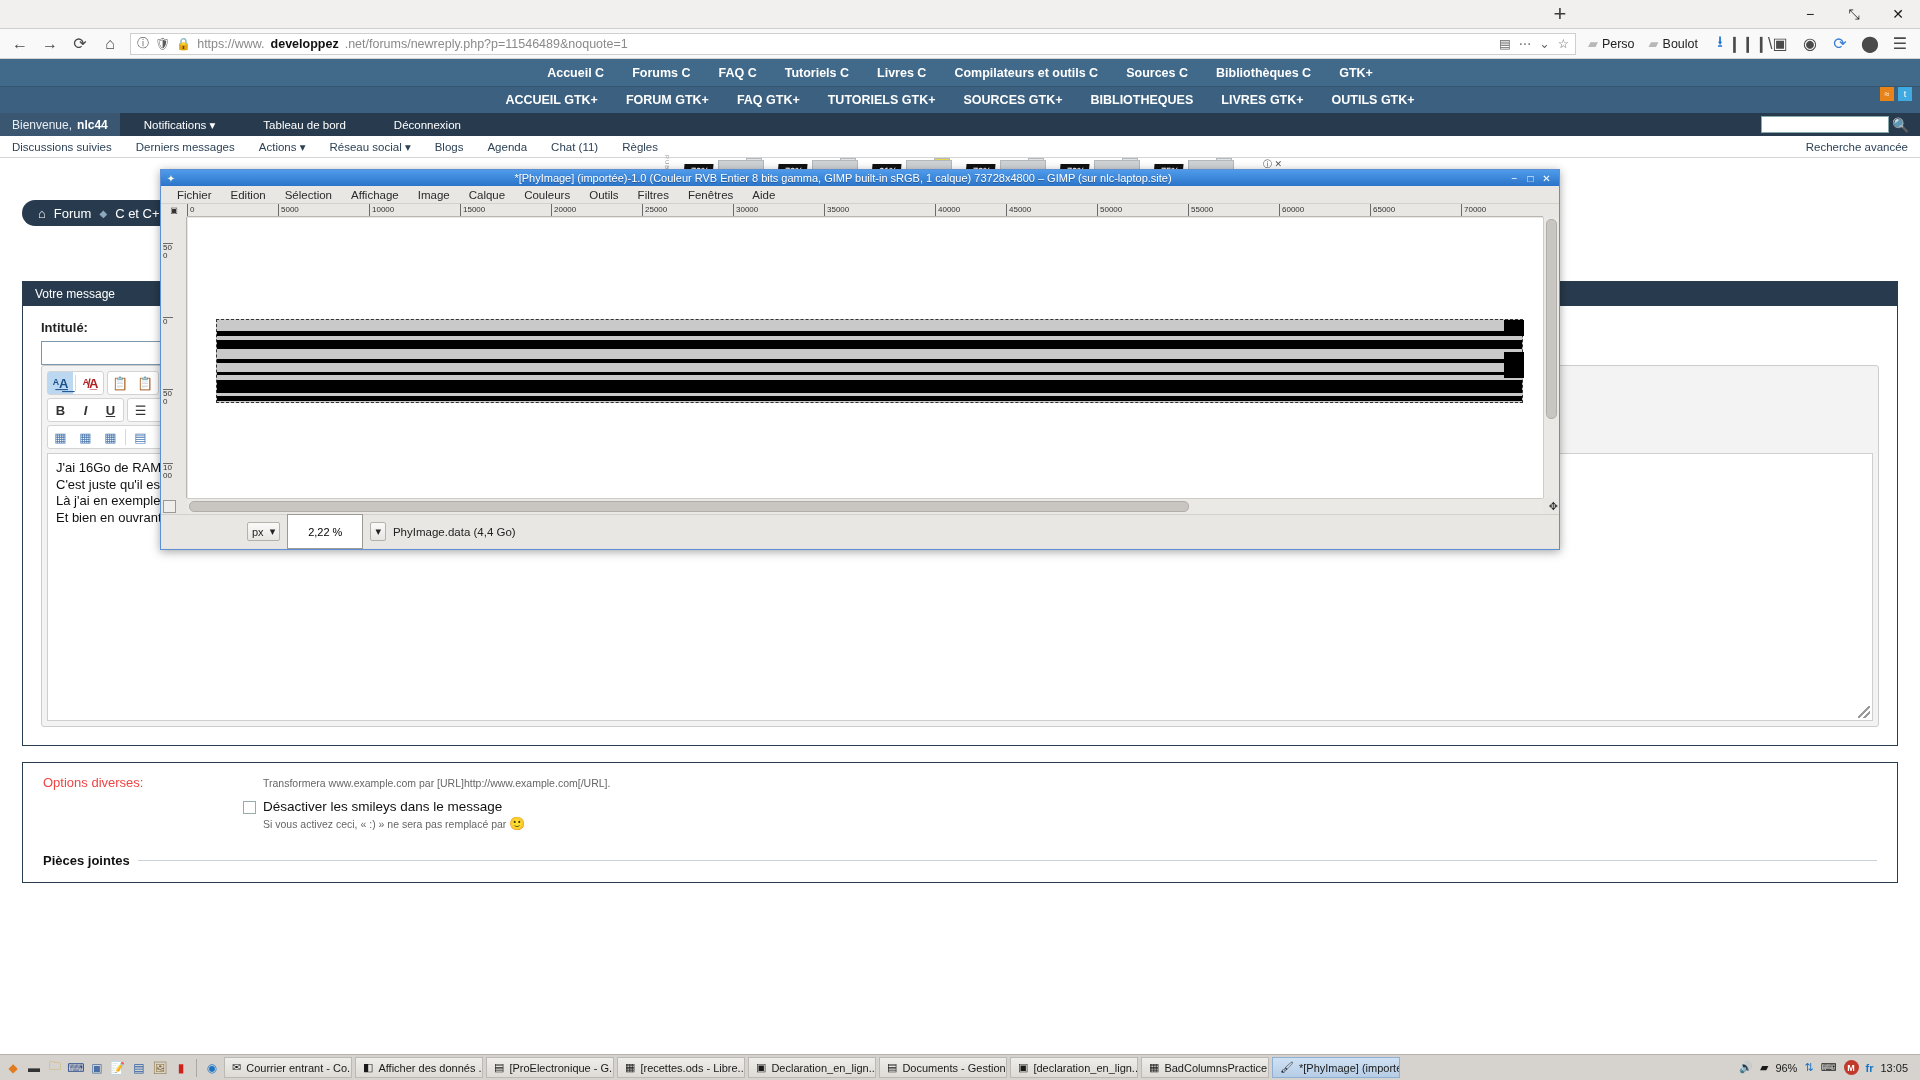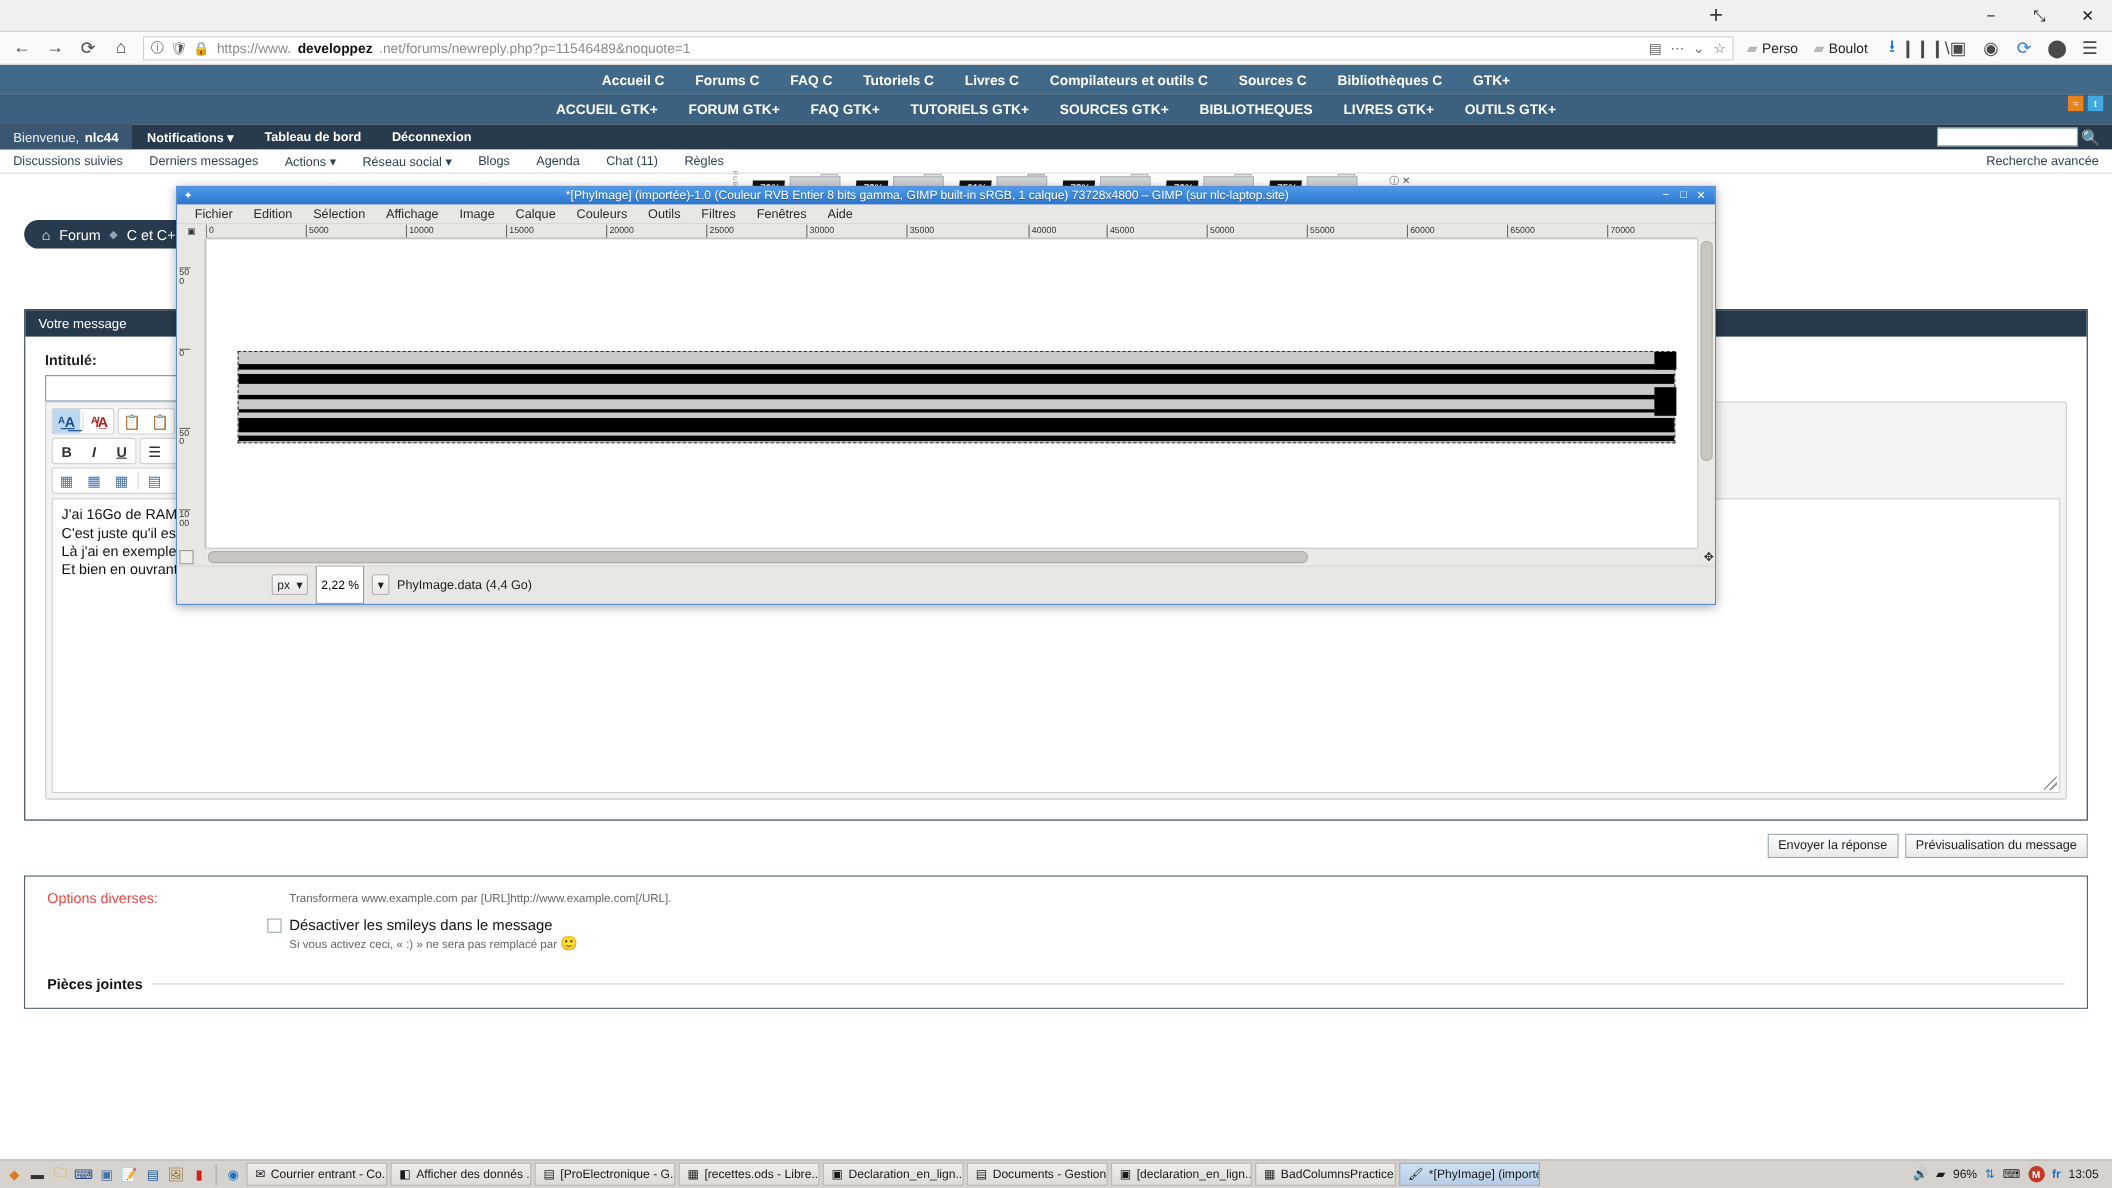--- a/index.html
+++ b/index.html
@@ -67,21 +67,21 @@
   .navC a { color: #fff; font-size: 12.5px; font-weight: bold; text-decoration: none; white-space: nowrap; }
   .navGtk {
     height: 27px; background: #3c6180; display: flex; align-items: center;
     justify-content: center; gap: 28px; border-top: 1px solid #35566f;
   }
   .navGtk a { color: #fff; font-size: 12.5px; font-weight: bold; text-decoration: none; white-space: nowrap; }
 
   .userbar { height: 23px; background: #283a4d; display: flex; align-items: center; position: relative; }
   .welcome { background: #3a5670; color: #e9eef3; height: 23px; display: flex; align-items: center; padding: 0 12px; font-size: 12px; }
   .welcome b { margin-left: 5px; color: #fff; }
-  .userbar .uitem { color: #fff; font-size: 11.5px; font-weight: bold; padding: 0 14px; white-space: nowrap; }
+  .userbar .uitem { color: #fff; font-size: 11.5px; font-weight: normal; padding: 0 24px; white-space: nowrap; }
   .ubsearch { position: absolute; right: 10px; top: 3px; display: flex; align-items: center; gap: 4px; }
   .ubsearch input { width: 128px; height: 17px; border: 1px solid #8aa; background: #fff; font-size: 11px; padding: 0 3px; }
   .ubsearch .sicon { color: #fff; font-size: 14px; }
   .socialicons { position: absolute; right: 8px; top: -26px; display: flex; gap: 4px; }
   .sq { width: 14px; height: 14px; display: flex; align-items: center; justify-content: center; font-size: 9px; color: #fff; }
   .sq.rss { background: #e8831a; }
   .sq.tw { background: #3fa9e0; }
 
   .subnav { height: 22px; background: #fff; border-bottom: 1px solid #d5d5d5; display: flex; align-items: center; position: relative; }
   .subnav .sitem { font-size: 11.5px; color: #2d4257; padding: 0 12px; white-space: nowrap; }
@@ -162,21 +162,21 @@
   .blk { position: absolute; left: 0; width: 100%; background: #000; }
   .rightblk { position: absolute; right: -2px; background: #000; width: 20px; }
   .scroll-v { position: absolute; right: 0; top: 13px; bottom: 16px; width: 16px; background: #ebe9e6; border-left: 1px solid #cfccc8; }
   .scroll-h { position: absolute; left: 26px; right: 16px; bottom: 0; height: 16px; background: #ebe9e6; border-top: 1px solid #cfccc8; }
   .scroll-v .thumb { position: absolute; left: 2px; top: 2px; width: 11px; height: 200px; background: #c9c6c2; border: 1px solid #b0adaa; border-radius: 5px; }
   .scroll-h .thumb { position: absolute; top: 2px; left: 2px; width: 1000px; height: 11px; background: #c9c6c2; border: 1px solid #b0adaa; border-radius: 5px; }
   .qmask { position: absolute; left: 2px; bottom: 1px; width: 13px; height: 13px; border: 1px solid #999; background: #f0eeeb; }
   .navbtn { position: absolute; right: 1px; bottom: 1px; font-size: 11px; color: #333; }
   .gstatus { height: 34px; background: #e9e7e4; display: flex; align-items: center; gap: 7px; padding-left: 86px; border-top: 1px solid #d4d1cd; }
   .gcombo { height: 19px; border: 1px solid #b5b2ae; background: linear-gradient(#fbfaf9,#e8e6e3); display: flex; align-items: center; padding: 0 4px; gap: 6px; font-size: 11px; color: #222; border-radius: 2px; }
-  .gzoom { height: 35px; border: 1px solid #9d9a96; background: #fff; font-size: 11px; display: flex; align-items: center; padding: 0 4px; }
+  .gzoom { height: 35px; border: 1px solid #9d9a96; background: #fff; font-size: 11px; display: flex; align-items: center; padding: 0 20px; }
   .gfile { font-size: 11.5px; color: #222; }
 
   
   .taskbar { position: absolute; left: 0; bottom: 0; width: 1920px; height: 26px; background: #d6d3ce;
     border-top: 1px solid #b5b2ad; display: flex; align-items: center; gap: 3px; padding: 0 4px; }
   .tkicon { width: 18px; height: 18px; display: flex; align-items: center; justify-content: center; font-size: 12px; }
   .tkdiv { width: 1px; height: 18px; background: #aaa7a2; margin: 0 3px; }
   .tkitem { display: flex; align-items: center; gap: 5px; height: 21px; padding: 0 7px; font-size: 11px; color: #1a1a1a;
     border: 1px solid #bcb9b4; background: linear-gradient(#efedea,#dedbd6); max-width: 128px; white-space: nowrap; overflow: hidden; }
   .tkitem.active { background: linear-gradient(#cfe0f3,#b6cde6); border-color: #8fb0d4; }
@@ -454,24 +454,20 @@
             <div>J'ai 16Go de RAM sur cette machine.</div>
             <div>C'est juste qu'il est impossible d'ouvrir un fichier aussi gros avec un éditeur classique.</div>
             <div>Là j'ai en exemple une image de 73728x4800 pixels.</div>
             <div>Et bien en ouvrant ce fichier avec GIMP, il charge tout en mémoire.</div>
             <span class="grip"></span>
           </div>
         </div>
       </div>
     </div>
 
-    <div class="actionrow">
-      <button class="btn">Envoyer la réponse</button>
-      <button class="btn">Prévisualisation du message</button>
-    </div>
 
     <div class="optpanel">
       <div class="optbody">
         <div class="optrow">
           <div class="optlabel">Options diverses:</div>
           <div style="flex:1 1 auto;">
             <div class="opt-sub">Transformera www.example.com par [URL]http://www.example.com[/URL].</div>
             <div class="opt-line">
               <span class="cbx"></span>
               <span class="opt-main">Désactiver les smileys dans le message</span>

